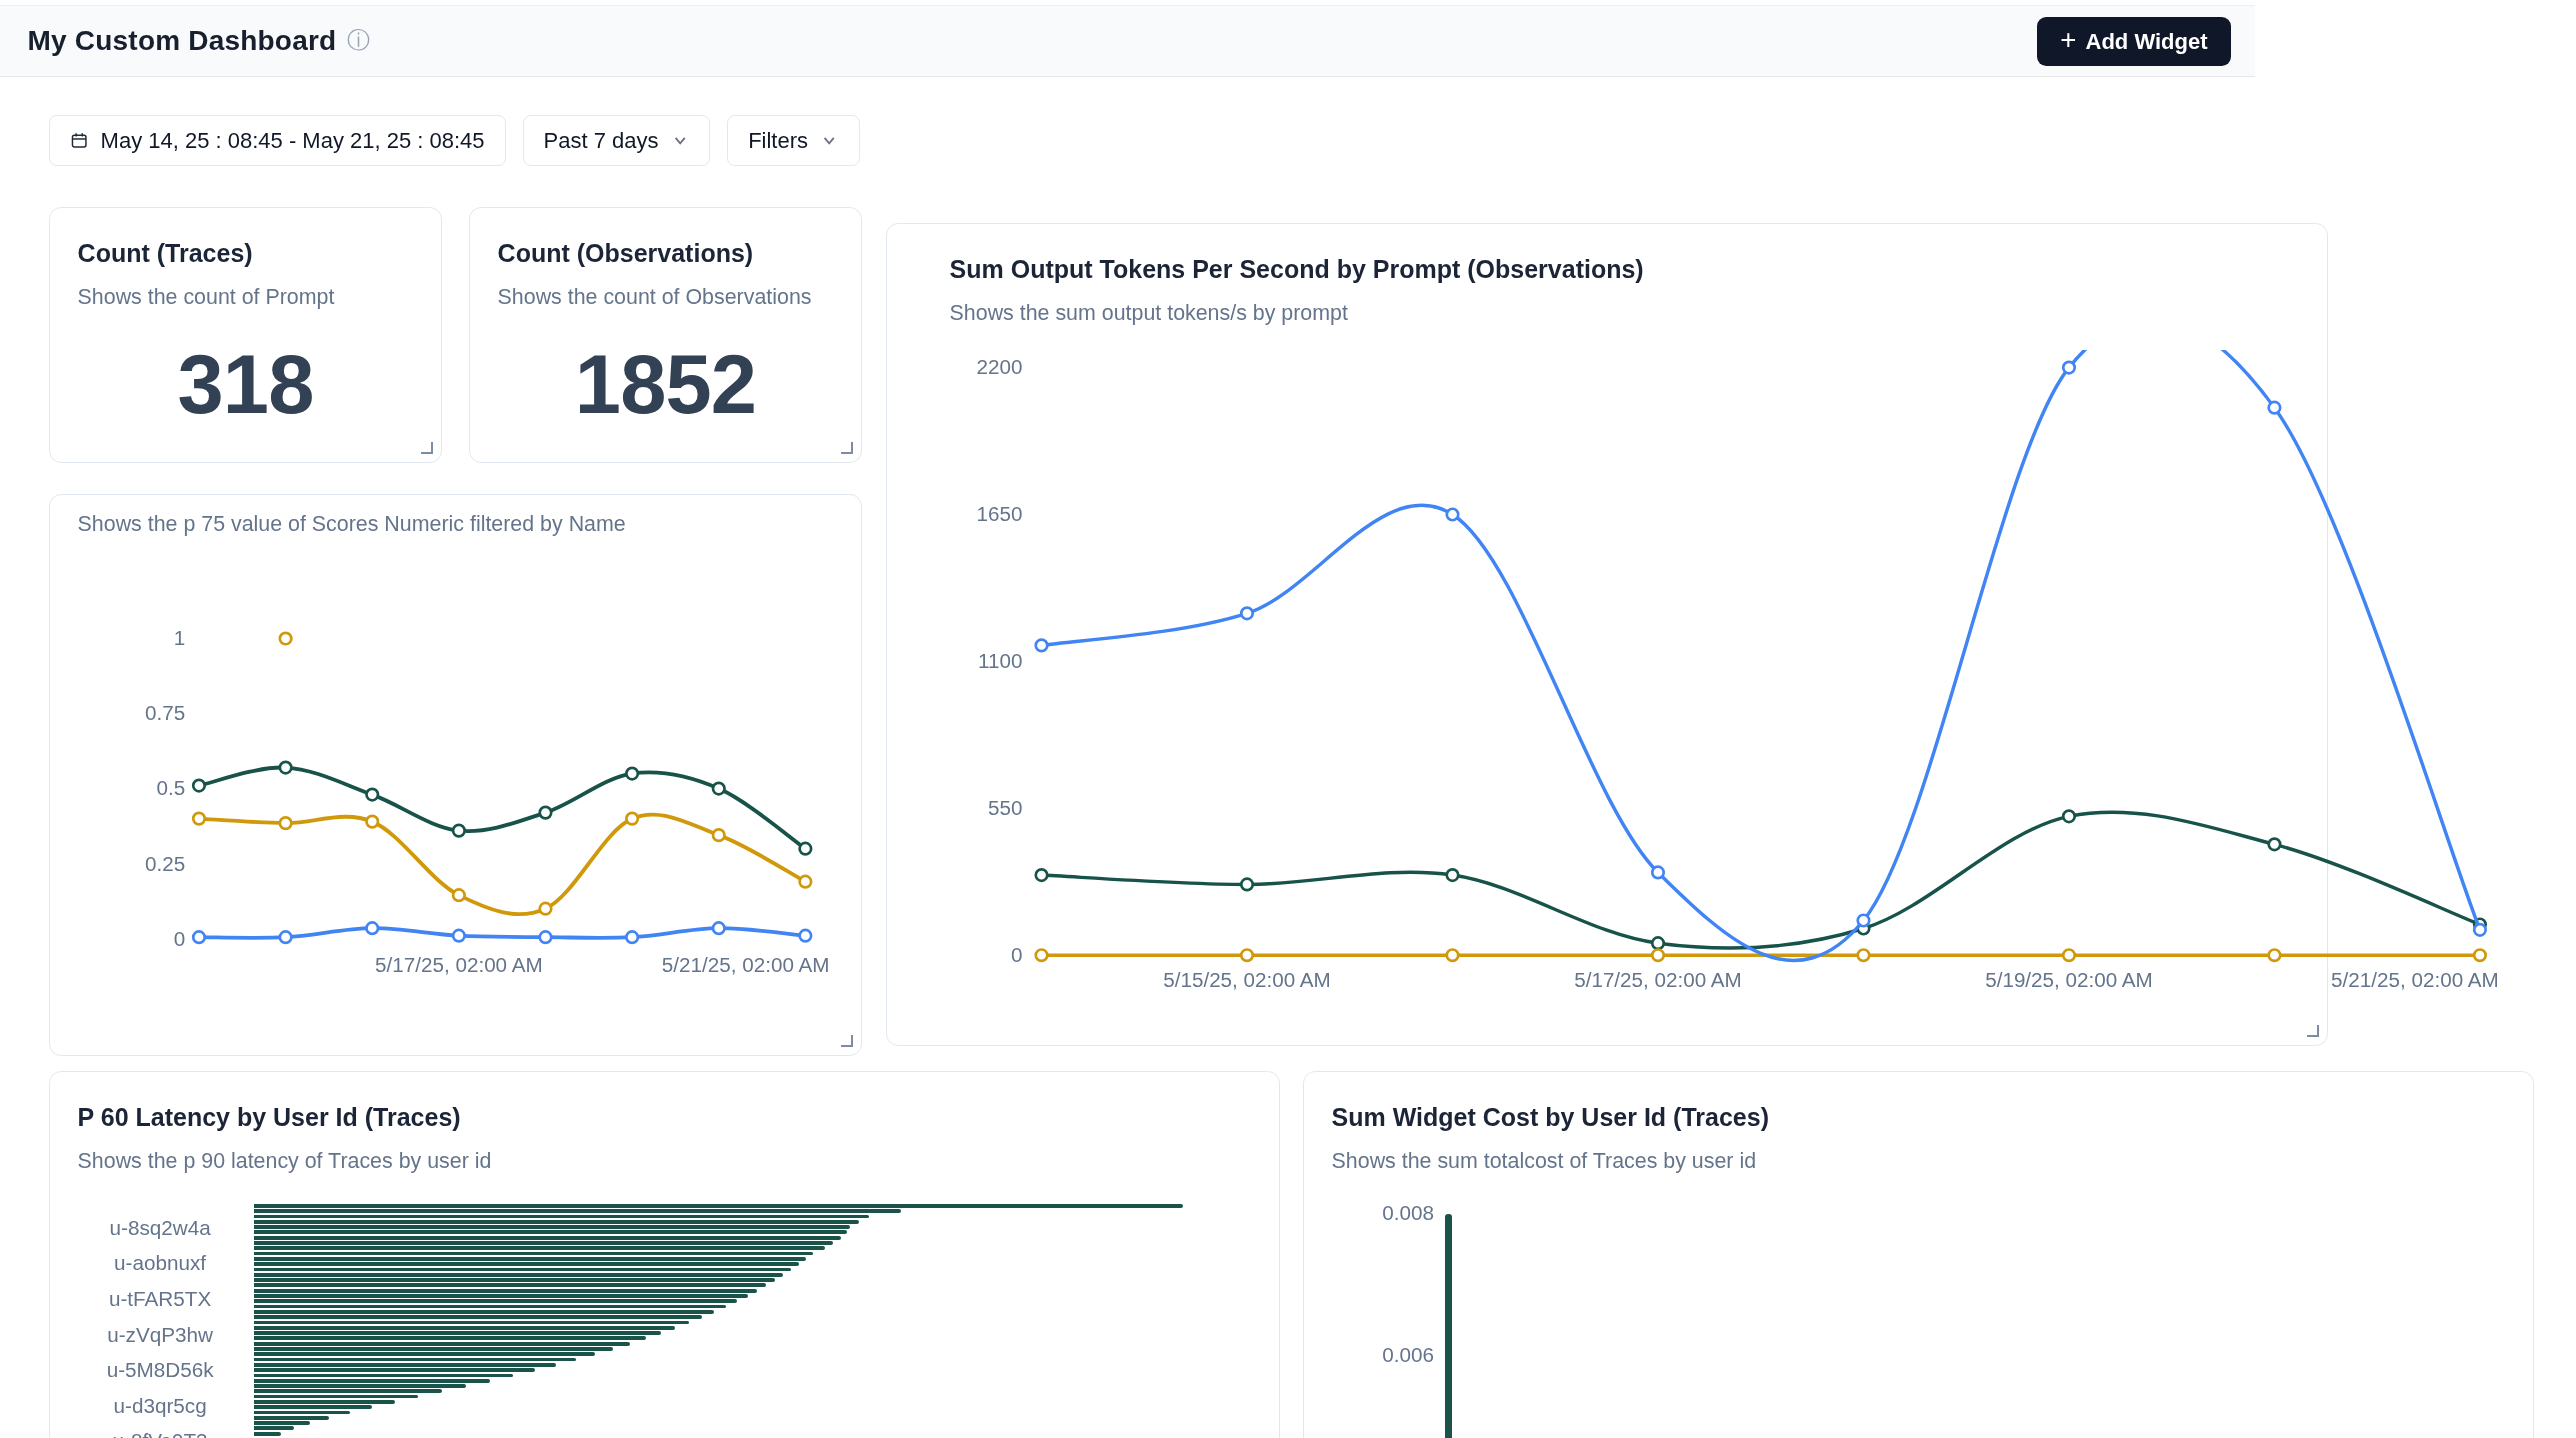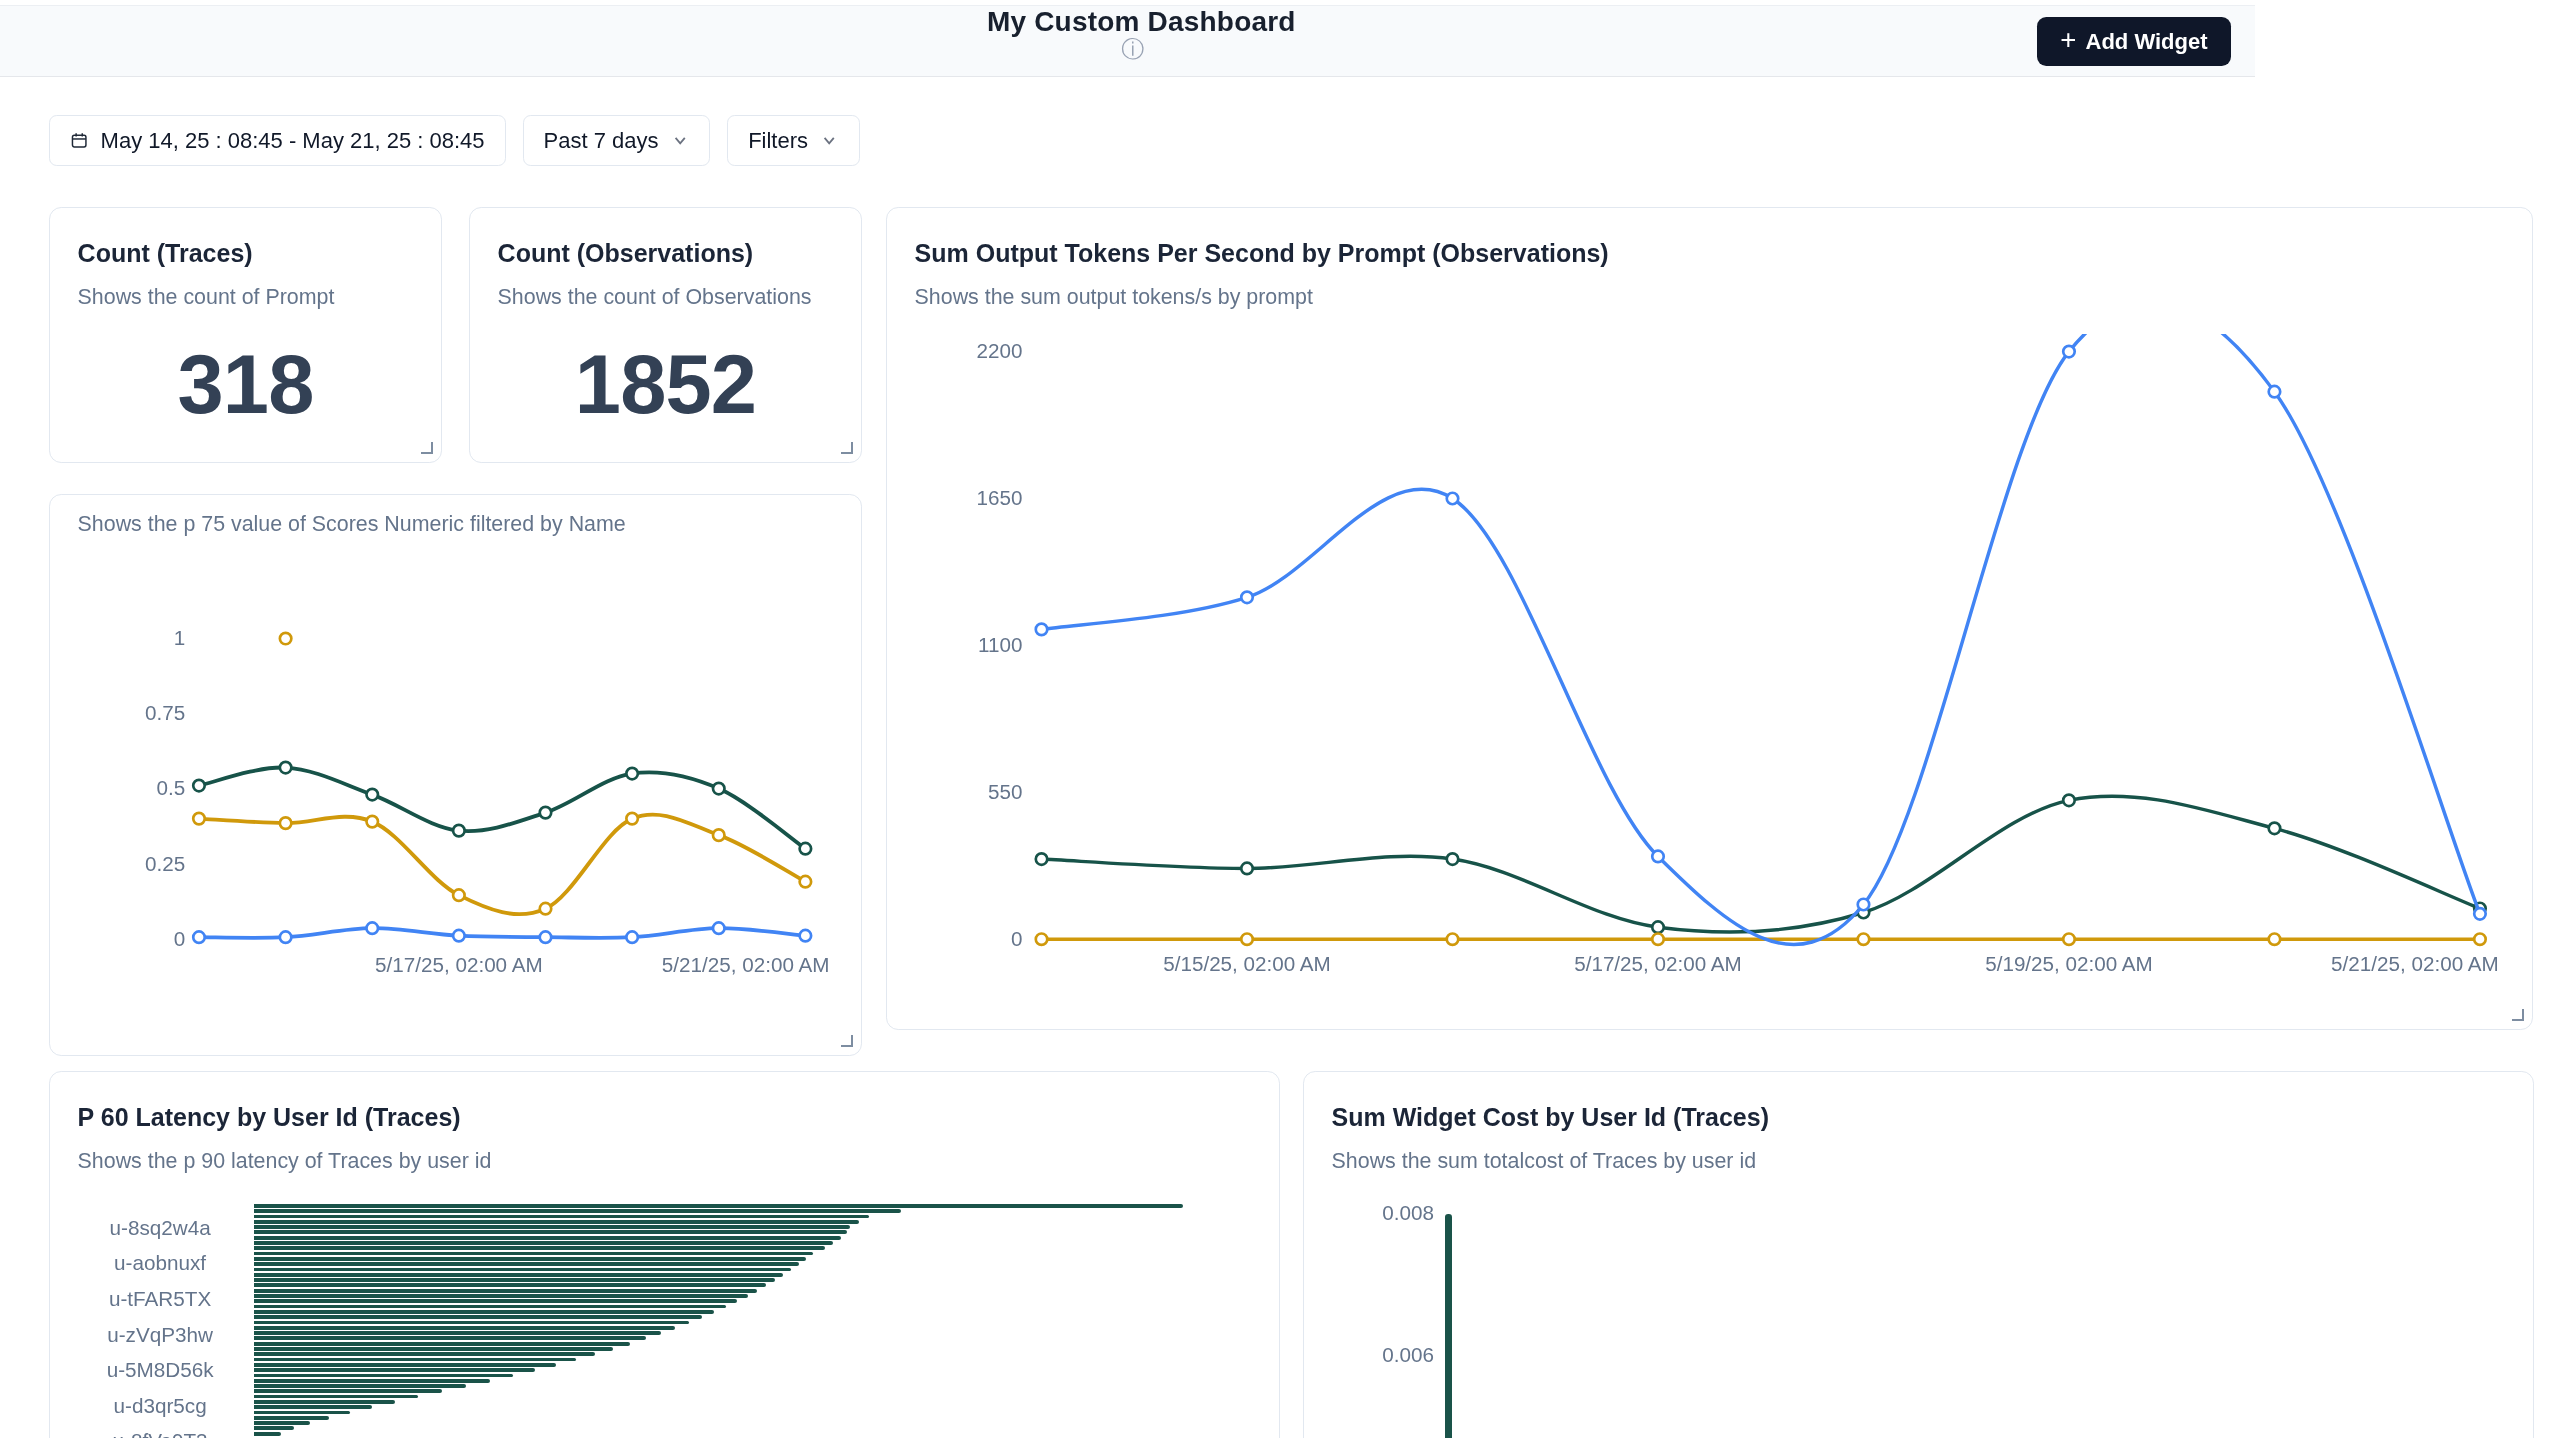--- a/index.html
+++ b/index.html
@@ -2,21 +2,21 @@
 <html style="font-size:12.2px"><head>
 <meta charset="utf-8">
 <style>
   * { margin:0; padding:0; box-sizing:border-box; }
   html,body { width:2576px; height:1439px; overflow:hidden; background:#ffffff;
     font-family:"Liberation Sans", sans-serif; color:#1b2537; }
 
   
   .topbar { position:absolute; left:0; top:4.6px; width:2255px; height:72px;
     background:#f8fafc; border-top:0.8px solid #eceff3; border-bottom:0.8px solid #e5e7eb;
-    display:flex; align-items:center;flex-direction:column; }
+    display:flex; align-items:center; }
   .topbar-title { margin-left:27.6px; font-size:28px; font-weight:700; color:#18202e; letter-spacing:0.2px; }
   .info-ic { margin-left:10.7px; font-size:23px; color:#98a2b3; line-height:1; }
   .btn-dark { position:absolute; right:24.5px; top:11.5px; height:49px; background:#0f1729;
     color:#fff; border:none; border-radius:9.2px; font-size:22px; font-weight:600;
     display:flex; align-items:center; gap:9.2px; padding:0 23px; cursor:pointer;
     font-family:"Liberation Sans", sans-serif; }
   .btn-dark .plus { font-size:27.6px; font-weight:400; margin-top:-3.1px; }
 
   
   .filterbar { position:absolute; left:49px; top:115px; display:flex; gap:17px; }
@@ -84,21 +84,21 @@
   <div class="rs-handle"></div>
 </div>
 
 <div class="card" style="left:469px; top:207px; width:393px; height:256px;">
   <div class="card-title">Count (Observations)</div>
   <div class="card-sub">Shows the count of Observations</div>
   <div class="big-num">1852</div>
   <div class="rs-handle"></div>
 </div>
 
-<div class="card" style="left:886px; top:207px; width:1647px; height:823px;">
+<div class="card" style="left:886px; top:223px; width:1442px; height:823px;padding-left:35px;">
   <div class="card-title">Sum Output Tokens Per Second by Prompt (Observations)</div>
   <div class="card-sub">Shows the sum output tokens/s by prompt</div>
   <svg id="svg-tokens" width="1592" height="658" style="position:absolute; left:27.6px; top:126px;" viewBox="0 0 2080 860">
       <text x="140" y="800" text-anchor="end" font-size="27" fill="#64748b">0</text>
       <text x="140" y="608" text-anchor="end" font-size="27" fill="#64748b">550</text>
       <text x="140" y="416" text-anchor="end" font-size="27" fill="#64748b">1100</text>
       <text x="140" y="224" text-anchor="end" font-size="27" fill="#64748b">1650</text>
       <text x="140" y="32" text-anchor="end" font-size="27" fill="#64748b">2200</text>
       <text x="433.57142857142856" y="832" text-anchor="middle" font-size="27" fill="#64748b">5/15/25, 02:00 AM</text>
       <text x="970.7142857142857" y="832" text-anchor="middle" font-size="27" fill="#64748b">5/17/25, 02:00 AM</text>

